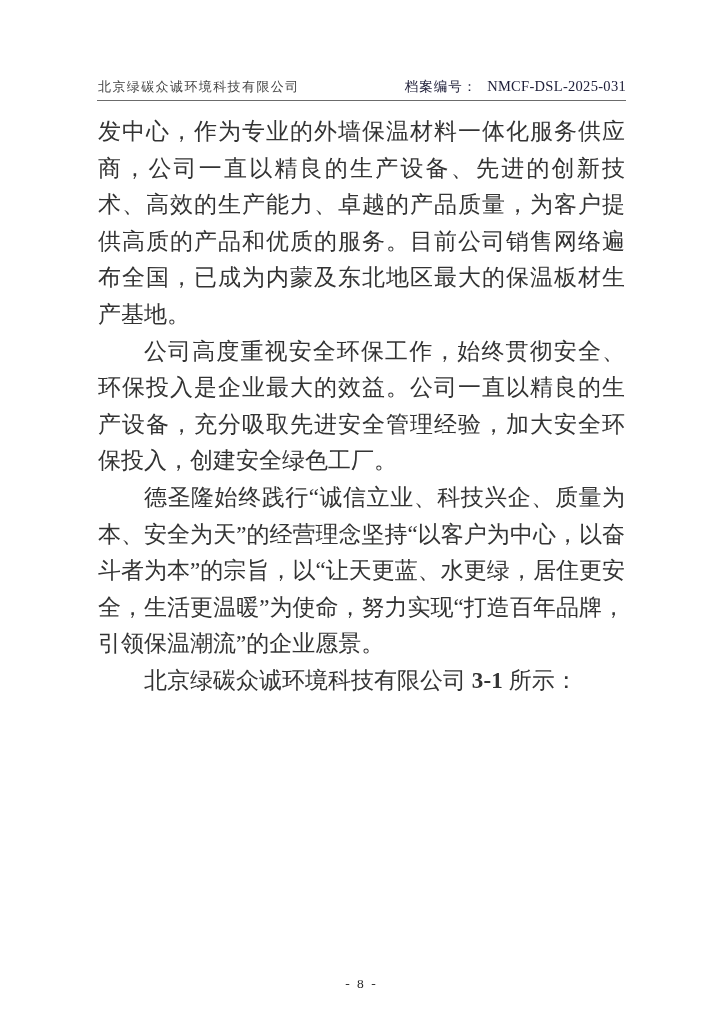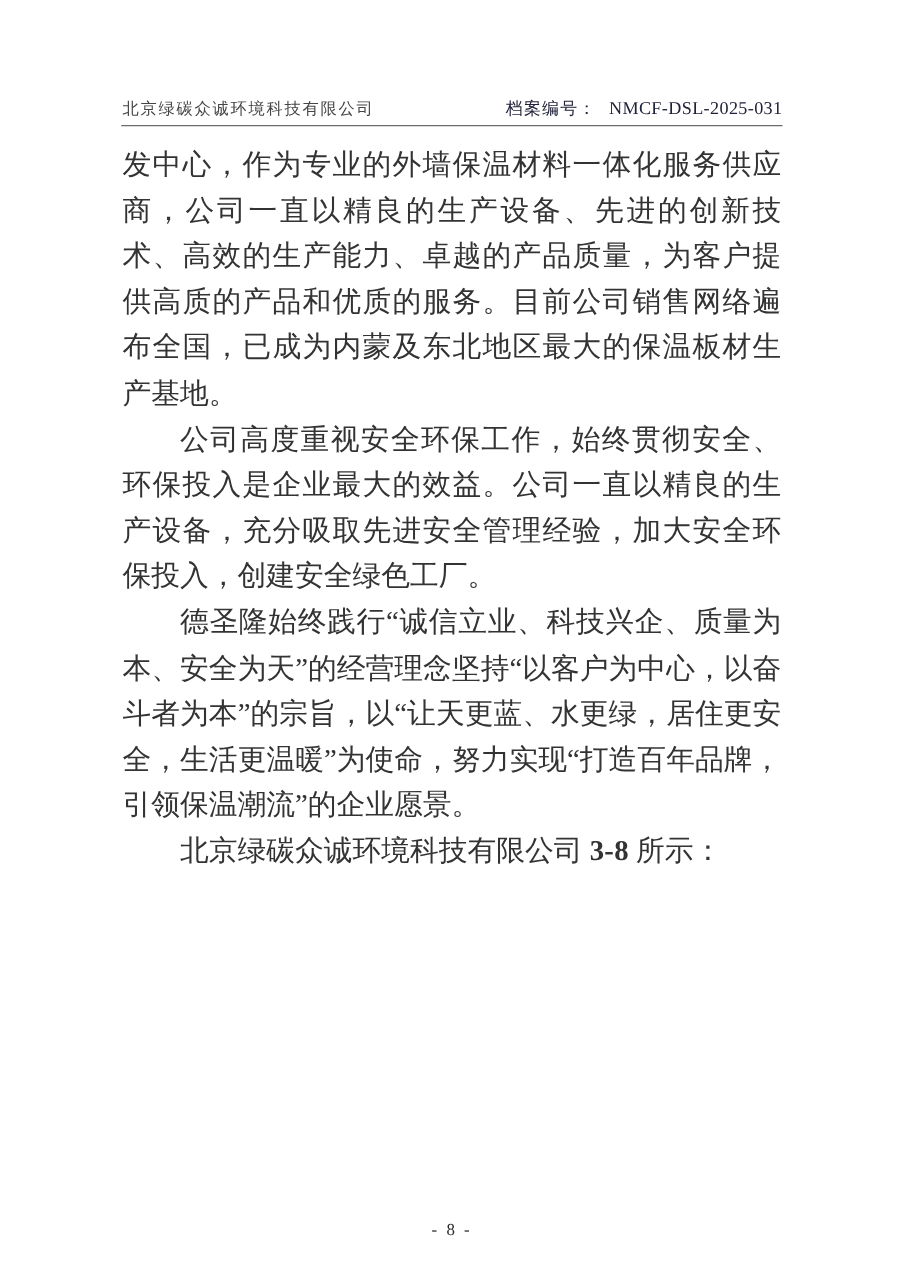--- a/index.html
+++ b/index.html
@@ -96,20 +96,20 @@
       <span class="label">档案编号：</span><span class="num">NMCF-DSL-2025-031</span>
     </span>
   </header>
 
   <hr class="header-rule">
 
   <main class="doc-body">
     <p class="para">发中心，作为专业的外墙保温材料一体化服务供应商，公司一直以精良的生产设备、先进的创新技术、高效的生产能力、卓越的产品质量，为客户提供高质的产品和优质的服务。目前公司销售网络遍布全国，已成为内蒙及东北地区最大的保温板材生产基地。</p>
     <p class="para indent">公司高度重视安全环保工作，始终贯彻安全、环保投入是企业最大的效益。公司一直以精良的生产设备，充分吸取先进安全管理经验，加大安全环保投入，创建安全绿色工厂。</p>
     <p class="para indent">德圣隆始终践行“诚信立业、科技兴企、质量为本、安全为天”的经营理念坚持“以客户为中心，以奋斗者为本”的宗旨，以“让天更蓝、水更绿，居住更安全，生活更温暖”为使命，努力实现“打造百年品牌，引领保温潮流”的企业愿景。</p>
-    <p class="para indent"><span>北京绿碳众诚环境科技有限公司 </span><span class="fig-ref">3-8</span><span> 所示：</span></p>
+    <p class="para indent"><span>北京绿碳众诚环境科技有限公司 </span><span class="fig-ref">3-1</span><span> 所示：</span></p>
   </main>
 
   <footer class="page-footer">
     <span>- 8 -</span>
   </footer>
 
 </div>
 
 </body></html>

